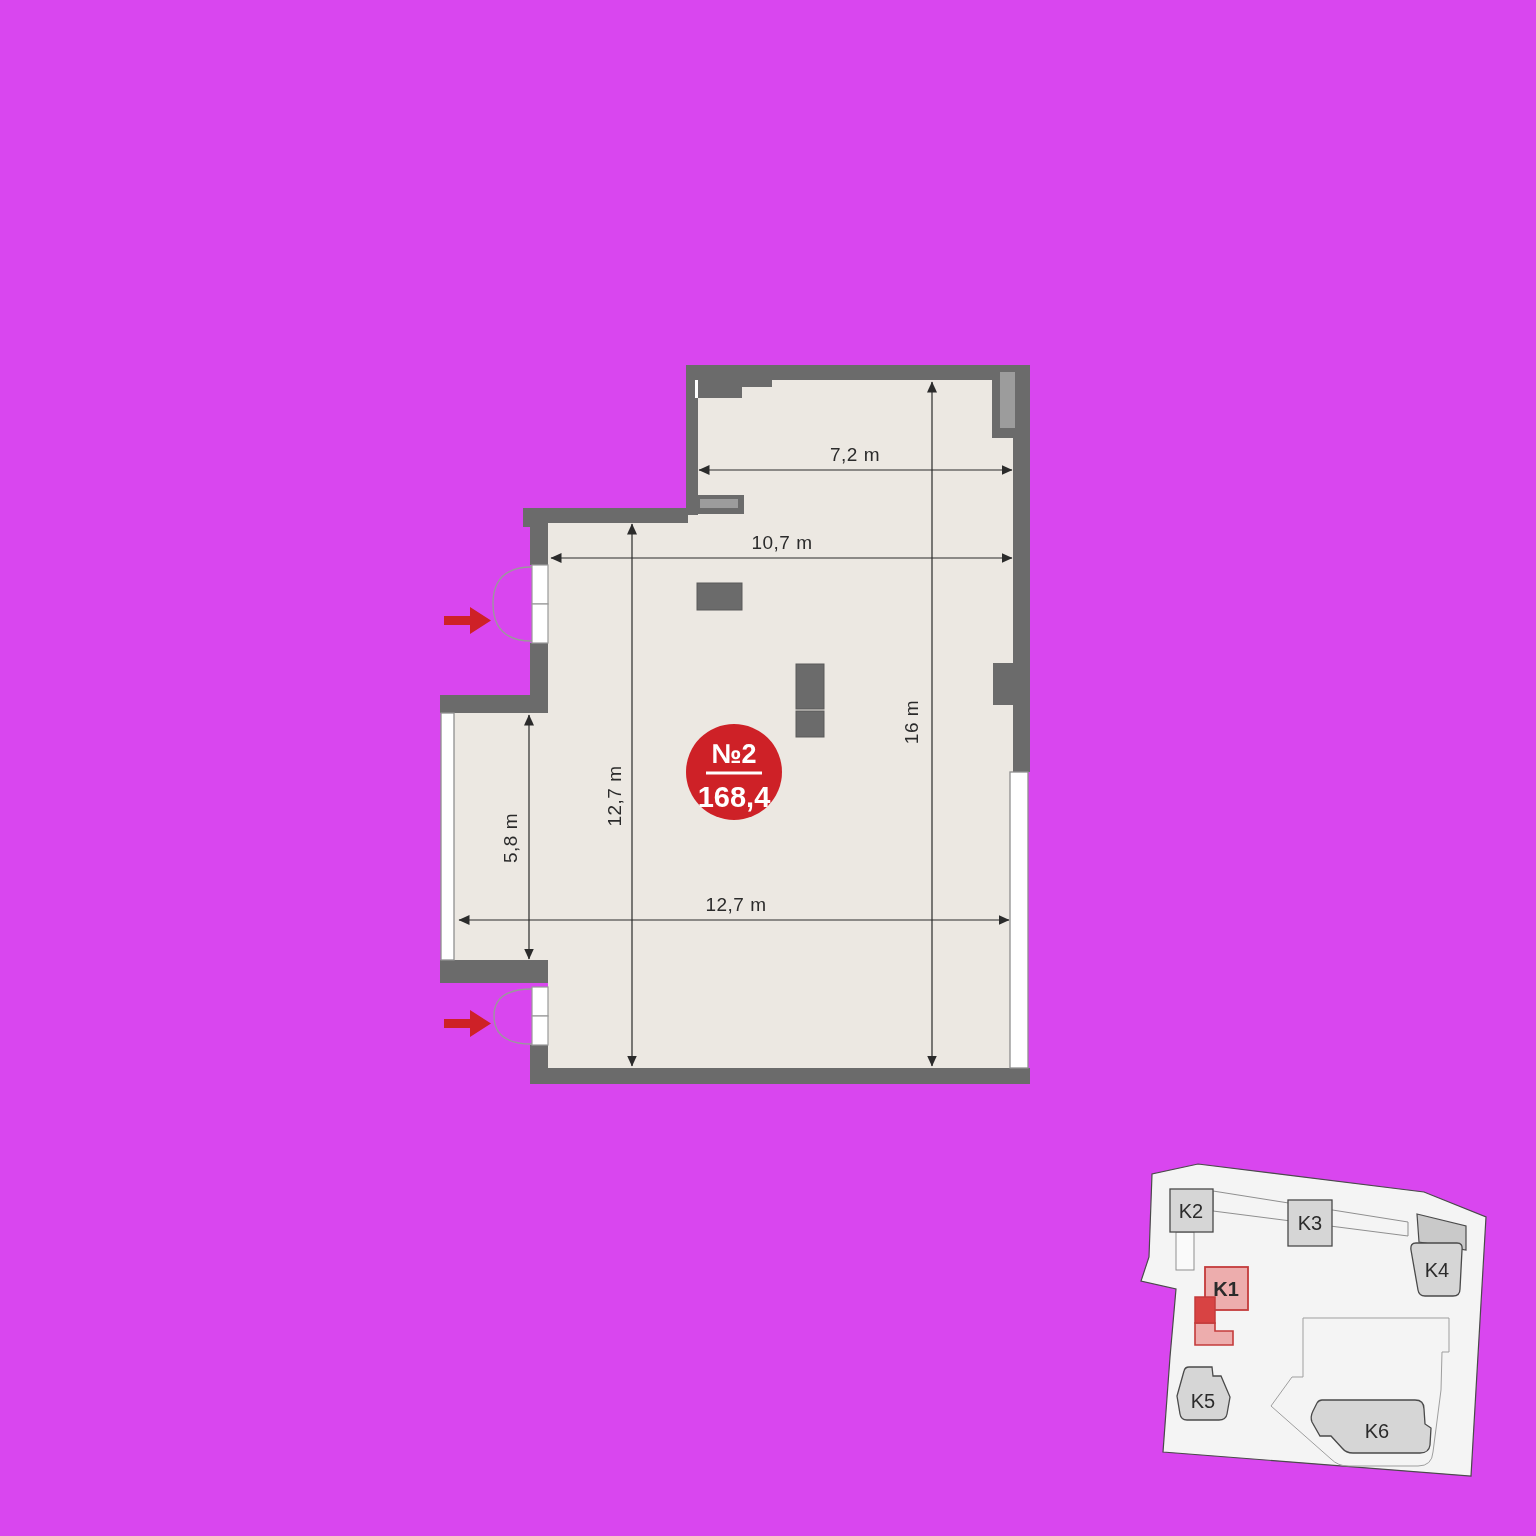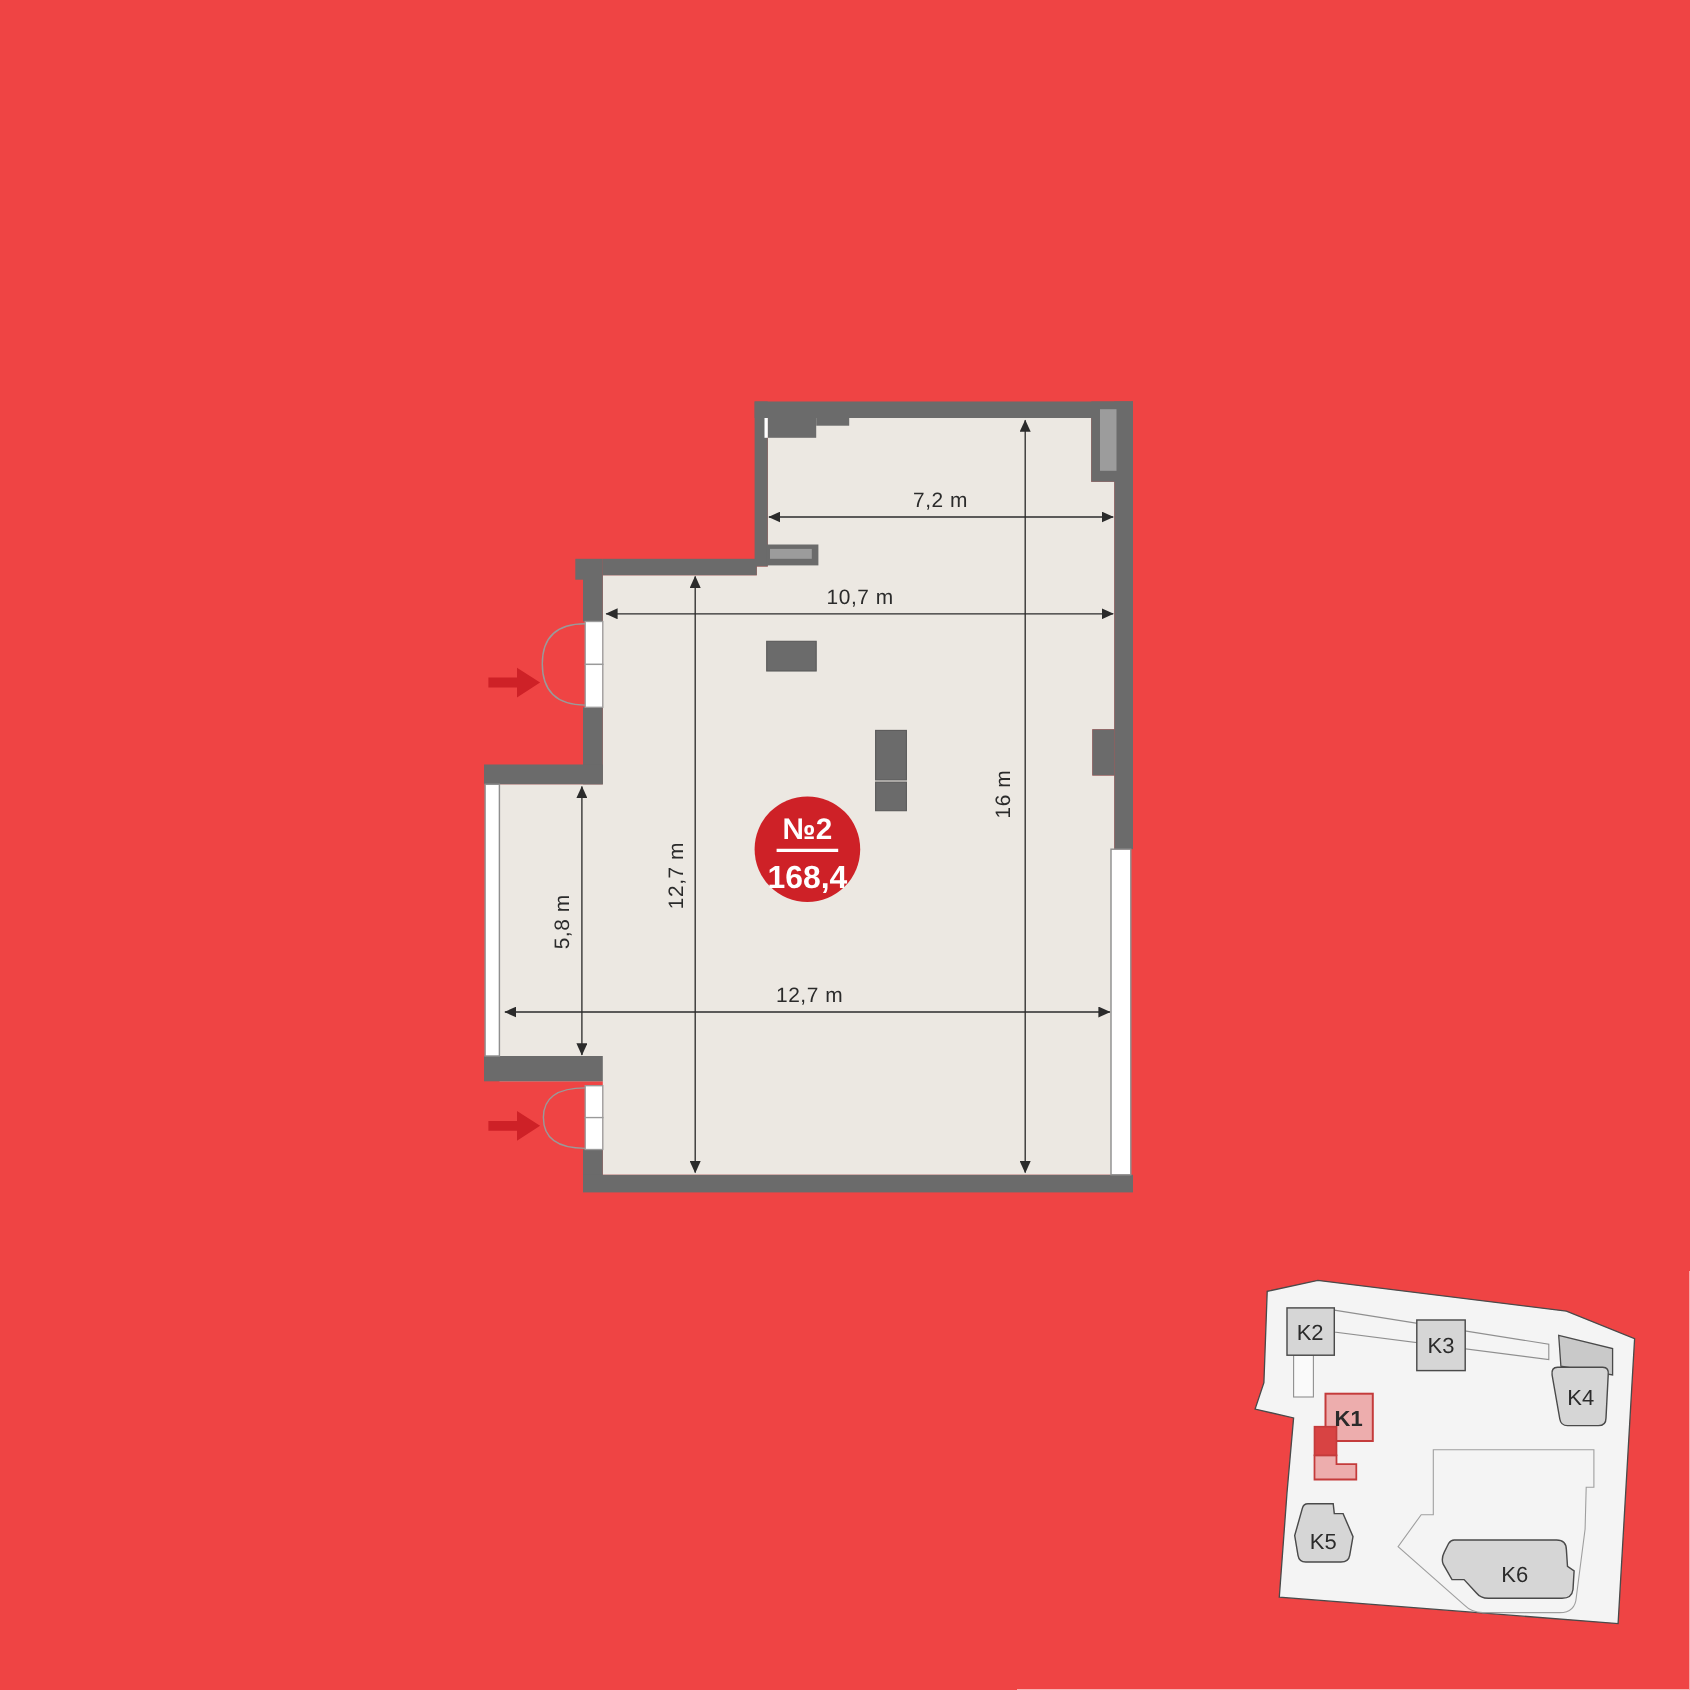--- a/index.html
+++ b/index.html
@@ -1,16 +1,16 @@
 <!DOCTYPE html>
 <html><head>
 <meta charset="utf-8">
 <style>
   html,body{margin:0;padding:0;background:#ffffff;}
-  .page{position:relative;width:1536px;height:1536px;background:#ef4444;overflow:hidden;
+  .page{position:relative;width:1536px;height:1536px;background:#d946ef;overflow:hidden;
         font-family:"Liberation Sans", sans-serif;}
   svg{position:absolute;left:0;top:0;}
   text{font-family:"Liberation Sans", sans-serif;}
   .dim-label{font-size:19px;fill:#2b2b2b;letter-spacing:.5px;}
   .badge-text{fill:#ffffff;font-weight:bold;}
   .site-label{font-size:20px;fill:#2b2b2b;}
 </style>
 </head>
 <body>
 

